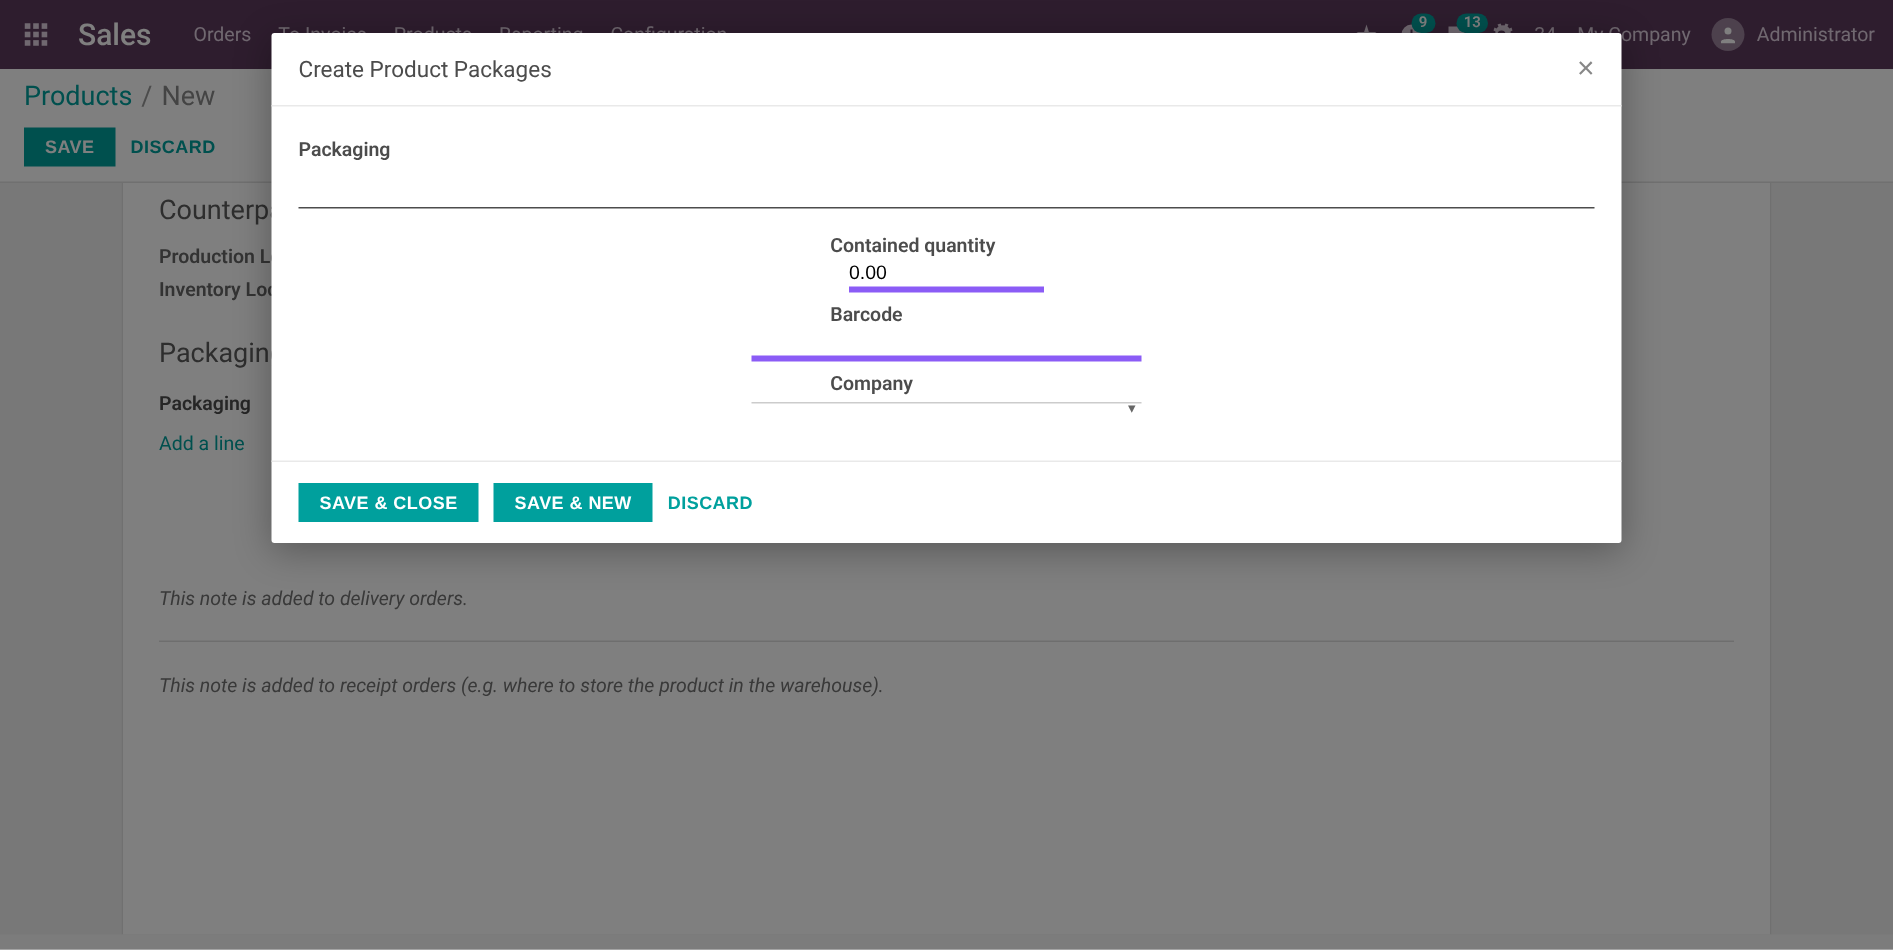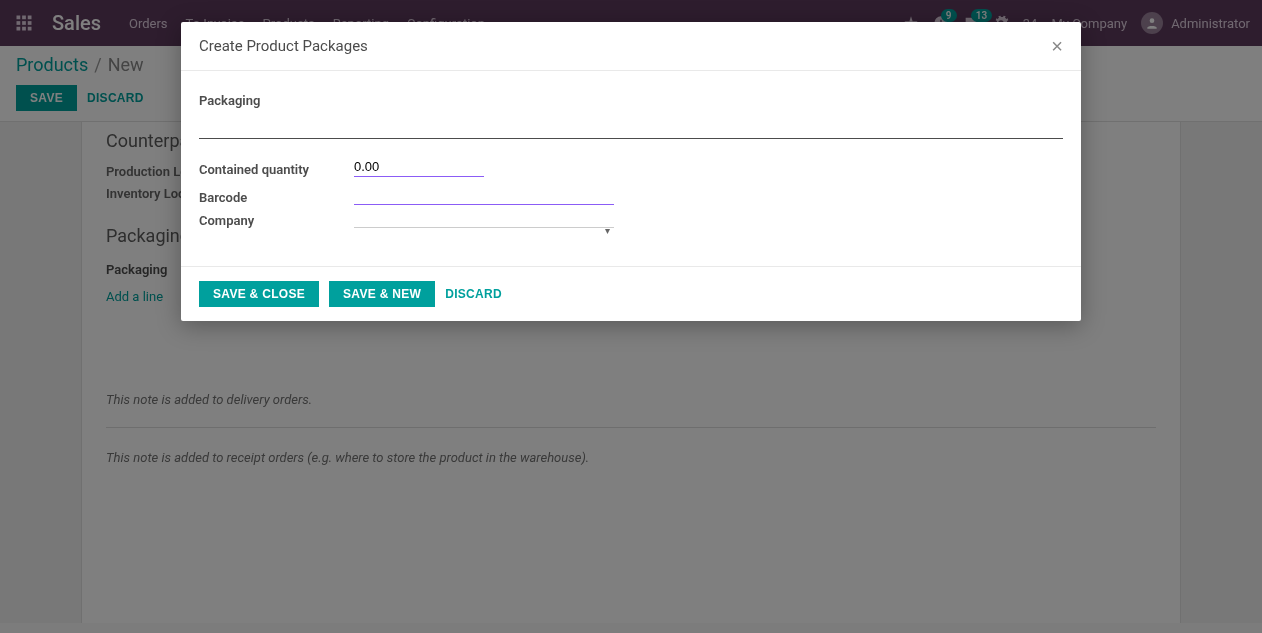--- a/index.html
+++ b/index.html
@@ -46,23 +46,23 @@
     
     .modal-overlay { position: absolute; inset: 0; background: rgba(0,0,0,0.5); z-index: 100; }
     .modal { position: absolute; top: 22px; left: 50%; transform: translateX(-50%); width: 900px; background: #fff; border-radius: 2px; z-index: 101; box-shadow: 0 5px 25px rgba(0,0,0,0.3); }
     .modal-header { display: flex; justify-content: space-between; align-items: center; padding: 14px 18px; border-bottom: 1px solid #e9e9e9; }
     .modal-title { font-size: 15px; color: #4c4c4c; font-weight: 400; }
     .modal-close { font-size: 20px; color: #888; cursor: pointer; background:none; border:none; line-height:1; }
     .modal-body { padding: 22px 18px 30px; }
     .m-field { margin-bottom: 18px; }
     .m-label { font-weight: 600; color: #4c4c4c; font-size: 13px; display: block; margin-bottom: 6px; }
     .m-input-full { width: 100%; border: none; border-bottom: 1px solid #4c4c4c; font-size: 14px; padding: 4px 2px; outline: none; background:transparent; }
-    .m-row { display: flex; align-items: flex-end; margin-bottom: 8px; }
+    .m-row { display: flex; align-items: center; margin-bottom: 8px; flex-direction: column; }
     .m-row-label { font-weight: 600; color: #4c4c4c; font-size: 13px; width: 155px; }
-    .m-row-input { border: none; border-bottom: 1px solid #8b5cf6; font-size: 13px; padding: 2px 0; width: 130px; outline:none; background:transparent; }
+    .m-row-input { border: none; border-bottom: 4px solid #8b5cf6; font-size: 13px; padding: 2px 0; width: 130px; outline:none; background:transparent; }
     .m-row-input.wide { width: 260px; }
     .m-select { border: none; border-bottom: 1px solid #ccc; font-size: 13px; padding: 2px 0; width: 260px; background:transparent; position:relative; }
     .caret { position: absolute; right: 4px; font-size: 10px; color: #666; }
     .modal-footer { border-top: 1px solid #e9e9e9; padding: 14px 18px; display: flex; gap: 10px; align-items:center; }
   </style>
 </head>
 <body>
 
 <div class="navbar">
   <div class="nav-apps">

